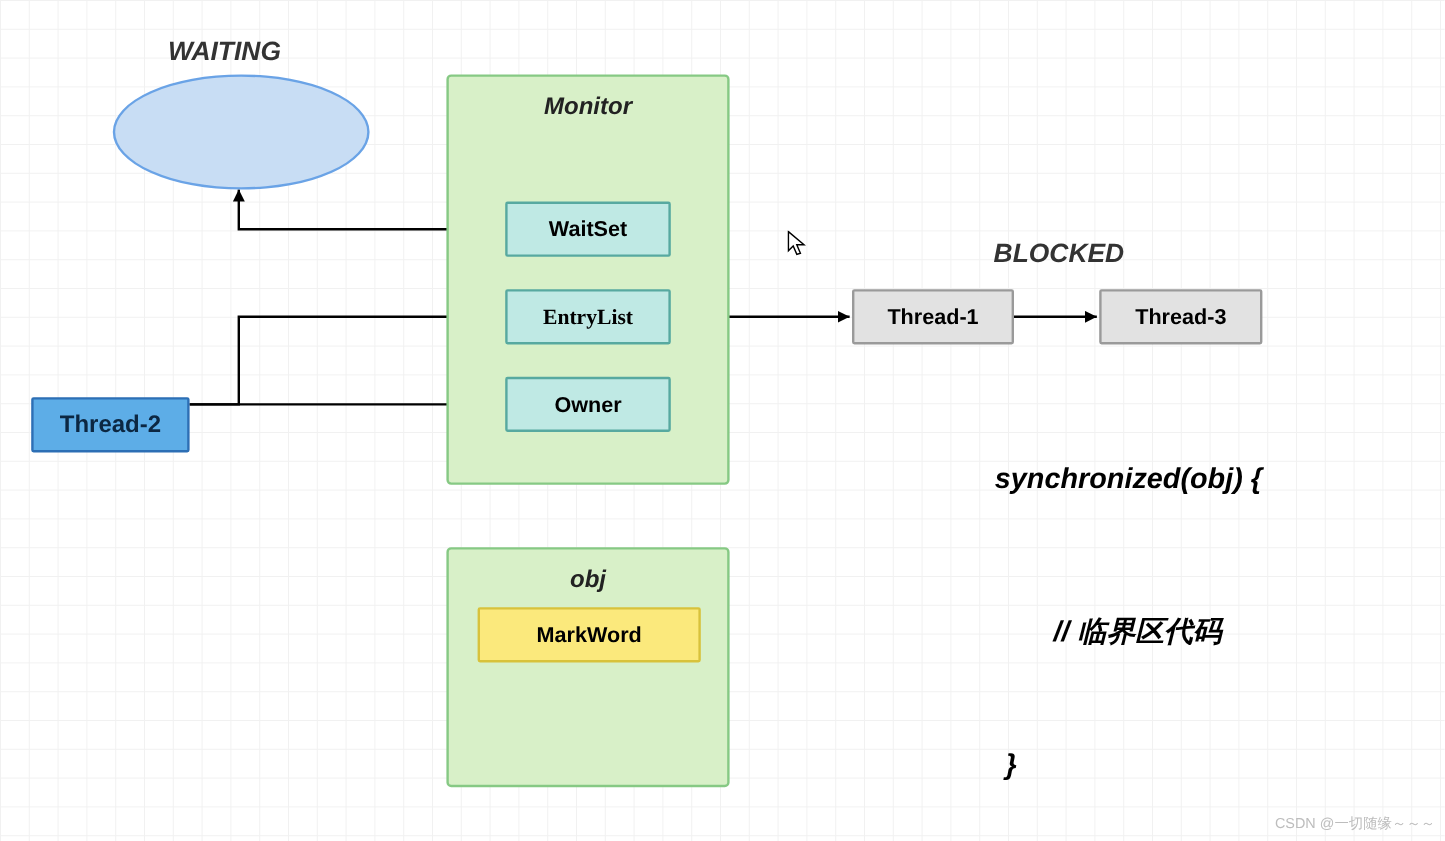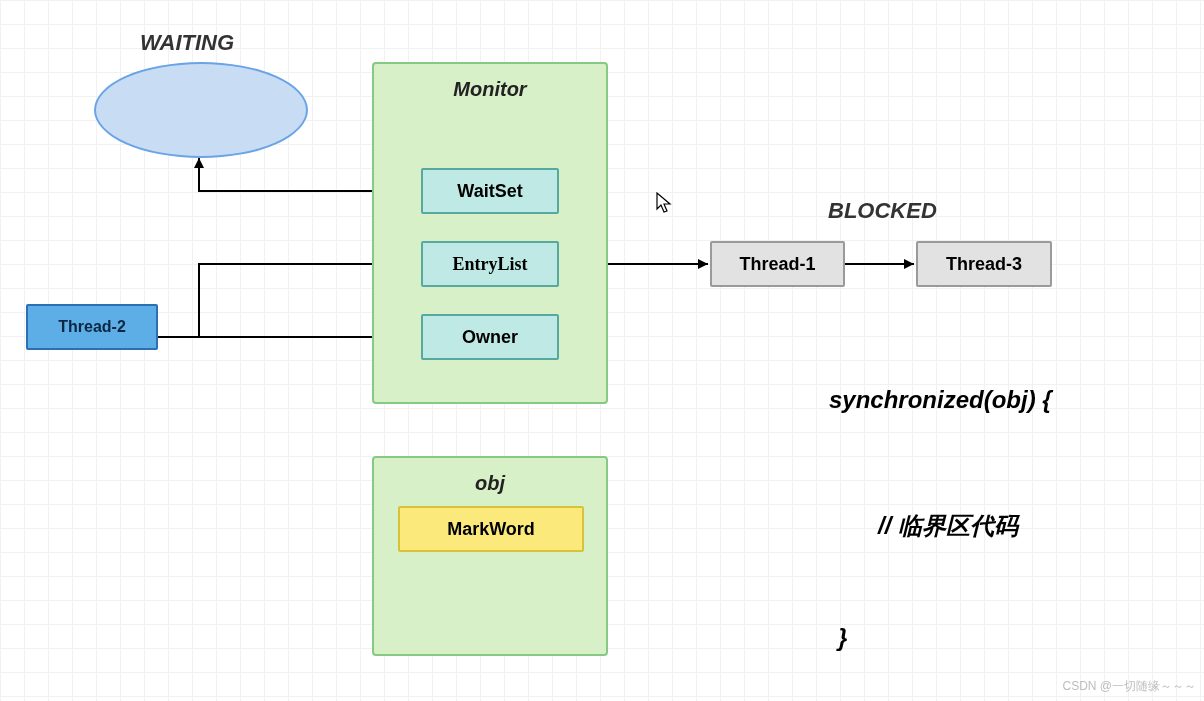--- a/index.html
+++ b/index.html
@@ -130,21 +130,21 @@
   <div class="ellipse" style="left:94px; top:62px; width:214px; height:96px;"></div>
 
   <div class="big-box" style="left:372px; top:62px; width:236px; height:342px;">
     <div class="box-title" style="top:14px; font-size:20px;">Monitor</div>
   </div>
 
   <div class="cell teal" style="left:421px; top:168px; width:138px; height:46px; font-size:18px;">WaitSet</div>
   <div class="cell teal" style="left:421px; top:241px; width:138px; height:46px; font-size:18px;font-family:Liberation Serif, serif;">EntryList</div>
   <div class="cell teal" style="left:421px; top:314px; width:138px; height:46px; font-size:18px;">Owner</div>
 
-  <div class="cell blue" style="left:26px; top:304px; width:132px; height:46px; font-size:16px;">Thread-2</div>
+  <div class="cell blue" style="left:26px; top:331px; width:132px; height:46px; font-size:20px;">Thread-2</div>
 
   <div class="label" style="left:808px; top:198px; font-size:22px;margin-left:20px;">BLOCKED</div>
 
   <div class="cell gray" style="left:710px; top:241px; width:135px; height:46px; font-size:18px;">Thread-1</div>
 
   <div class="cell gray" style="left:916px; top:241px; width:136px; height:46px; font-size:18px;">Thread-3</div>
 
   <div class="big-box" style="left:372px; top:456px; width:236px; height:200px;">
     <div class="box-title" style="top:14px; font-size:20px;">obj</div>
   </div>

